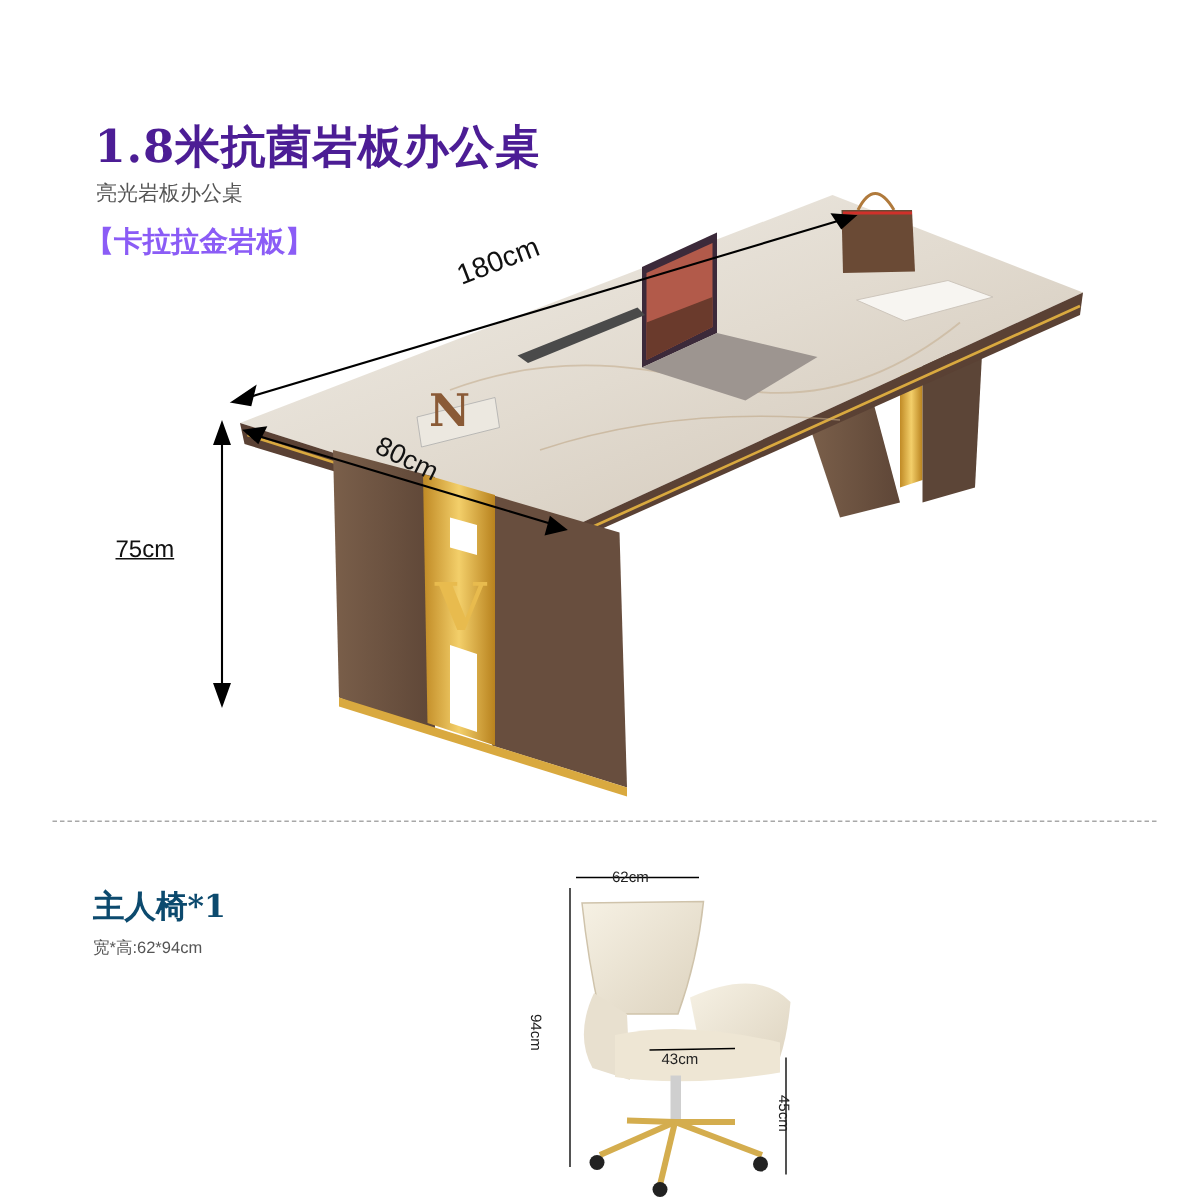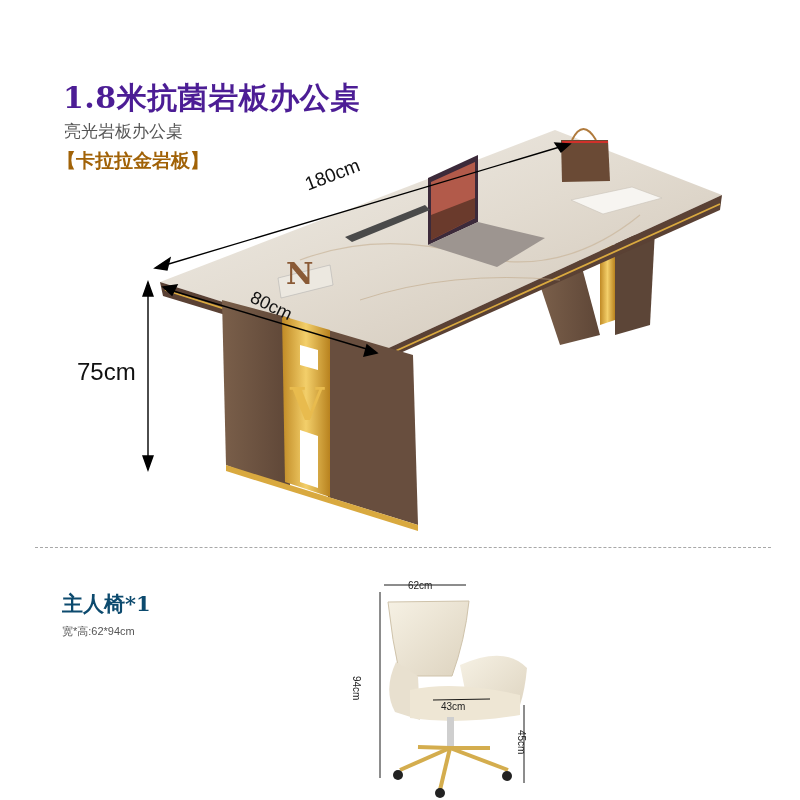--- a/index.html
+++ b/index.html
@@ -1,24 +1,24 @@
 <!DOCTYPE html>
 <html><head>
 <meta charset="utf-8">
 <style>
   html,body{margin:0;padding:0;background:#ffffff;}
   body{width:800px;height:800px;position:relative;overflow:hidden;font-family:"Liberation Sans","DejaVu Sans",sans-serif;}
   .abs{position:absolute;}
   .title{left:63px;top:78px;font-family:"DejaVu Serif","Liberation Serif",serif;font-weight:bold;font-size:30px;color:#4c1d95;letter-spacing:0.5px;white-space:nowrap;}
-  .subtitle{left:64px;top:120px;font-size:17px;color:#555555;white-space:nowrap;}
-  .material{left:57px;top:148px;font-family:"DejaVu Serif","Liberation Serif",serif;font-weight:bold;font-size:19px;color:#a16207;white-space:nowrap;}
+  .subtitle{left:64px;top:120px;font-size:14px;color:#555555;white-space:nowrap;}
+  .material{left:57px;top:148px;font-family:"DejaVu Serif","Liberation Serif",serif;font-weight:bold;font-size:19px;color:#8b5cf6;white-space:nowrap;}
   .dim{font-family:"Liberation Sans","DejaVu Sans",sans-serif;color:#111;white-space:nowrap;}
   .dim-180{left:302px;top:175px;font-size:19px;transform:rotate(-21deg);transform-origin:left top;}
   .dim-80{left:256px;top:287px;font-size:18px;transform:rotate(26deg);transform-origin:left top;}
-  .dim-75{left:77px;top:358px;font-size:24px;}
+  .dim-75{left:77px;top:358px;font-size:16px;text-decoration:underline;}
   .divider{left:35px;top:547px;width:736px;height:0;border-top:1.5px dashed #a8a8a8;}
   .chair-title{left:62px;top:590px;font-family:"DejaVu Serif","Liberation Serif",serif;font-weight:bold;font-size:21px;color:#0c4a6e;white-space:nowrap;}
   .chair-size{left:62px;top:624px;font-size:11px;color:#555555;white-space:nowrap;}
   .cdim{font-size:10px;color:#222;white-space:nowrap;}
   svg{position:absolute;left:0;top:0;}
 </style>
 </head>
 <body>
 
 <svg width="800" height="800" viewBox="0 0 800 800">

